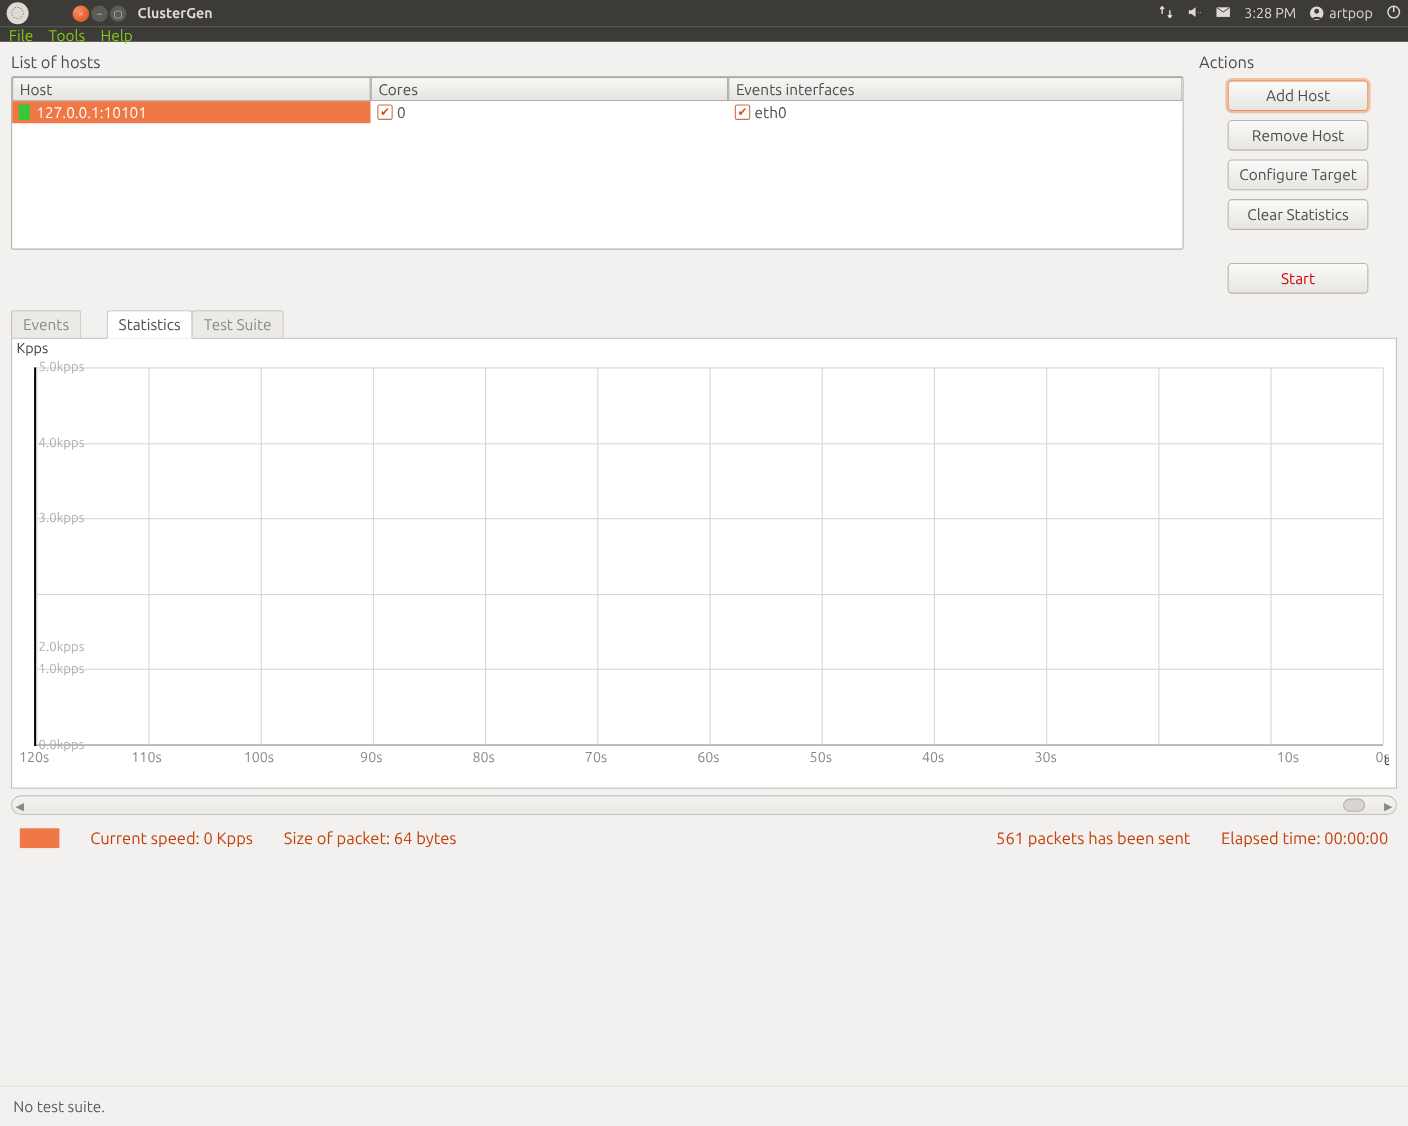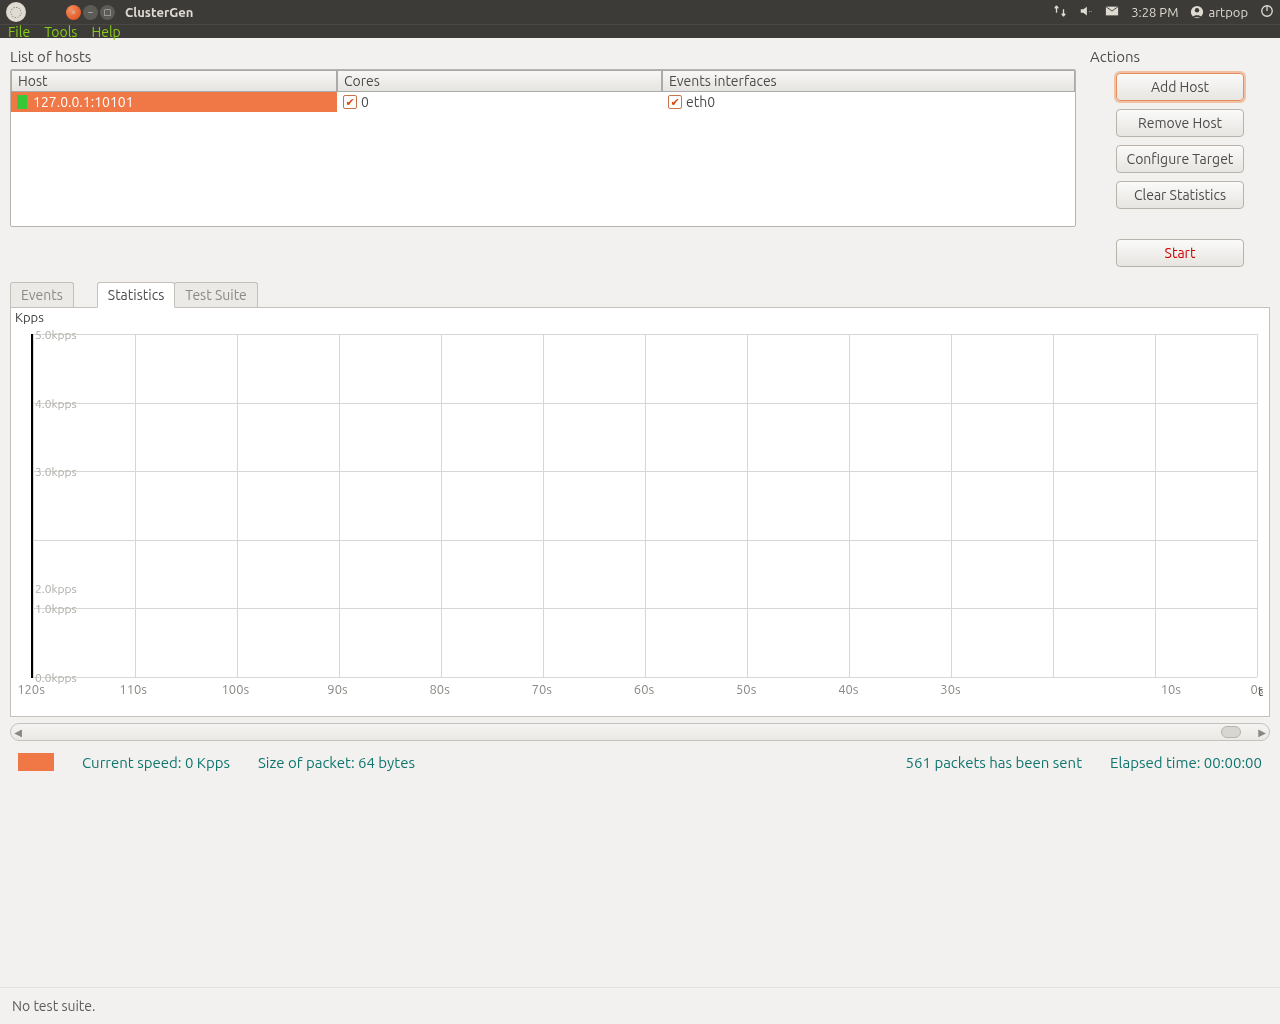--- a/index.html
+++ b/index.html
@@ -93,21 +93,21 @@
   .xtick { position:absolute; font-size:13px; color:#8a8884; transform:translateX(-50%);}
 
   .scroll-track {
     margin-top:6px; height:18px; border:1px solid #c4c1bb; border-radius:10px;
     background:linear-gradient(#f4f3f1,#ebe9e5); position:relative; display:flex; align-items:center;
   }
   .scroll-track .arrow { width:14px; text-align:center; color:#8a8884; font-size:10px;}
   .scroll-track .thumb { position:absolute; right:28px; width:20px; height:12px; border-radius:6px; background:#d8d6d1; border:1px solid #b8b4ac;}
 
   .status-row {
-    display:flex; align-items:center; gap:28px; margin-top:10px; font-size:15px; color:#0f766e;
+    display:flex; align-items:flex-start; gap:28px; margin-top:10px; font-size:15px; color:#c2410c;
     padding: 2px 8px;
   }
   .swatch { width:36px; height:18px; background:#f07746; display:inline-block; }
   .status-row .spacer { flex:1; }
 
   .footer {
     position:absolute; left:0; right:0; bottom:0; padding:10px 12px;
     font-size:14px; color:#5c5c5c; border-top:1px solid #e5e3df; background:#f2f1f0;
   }
 

